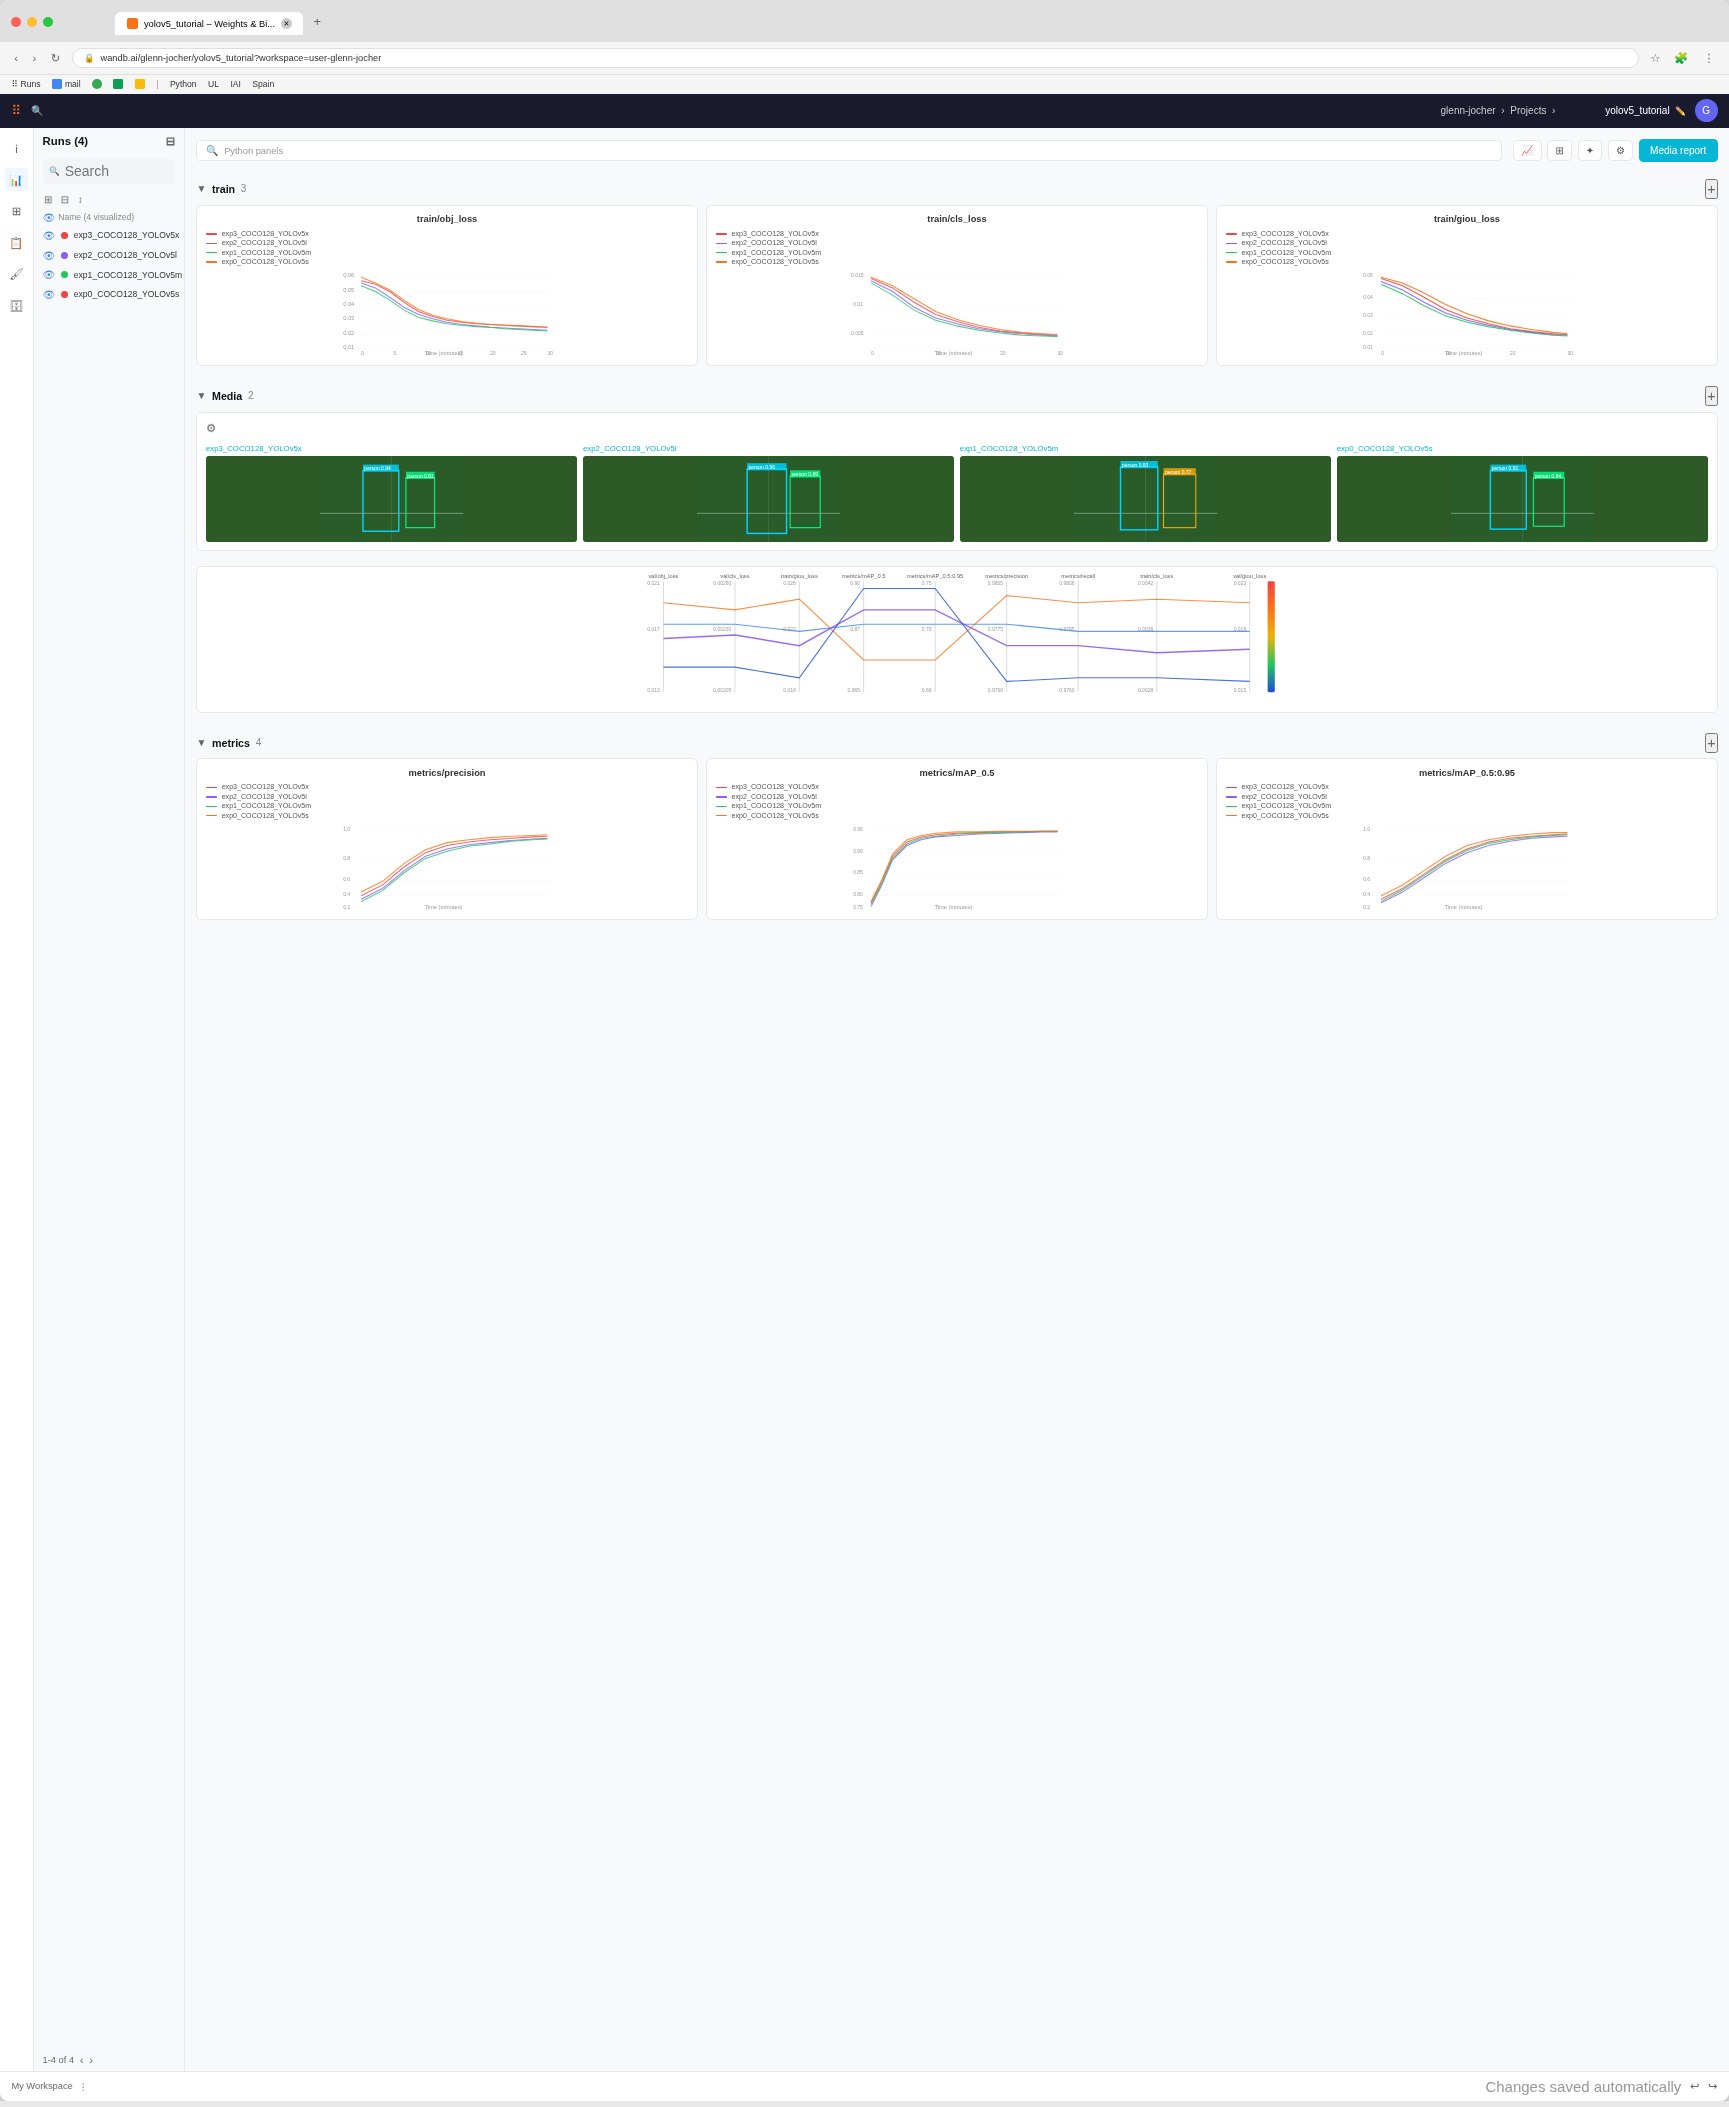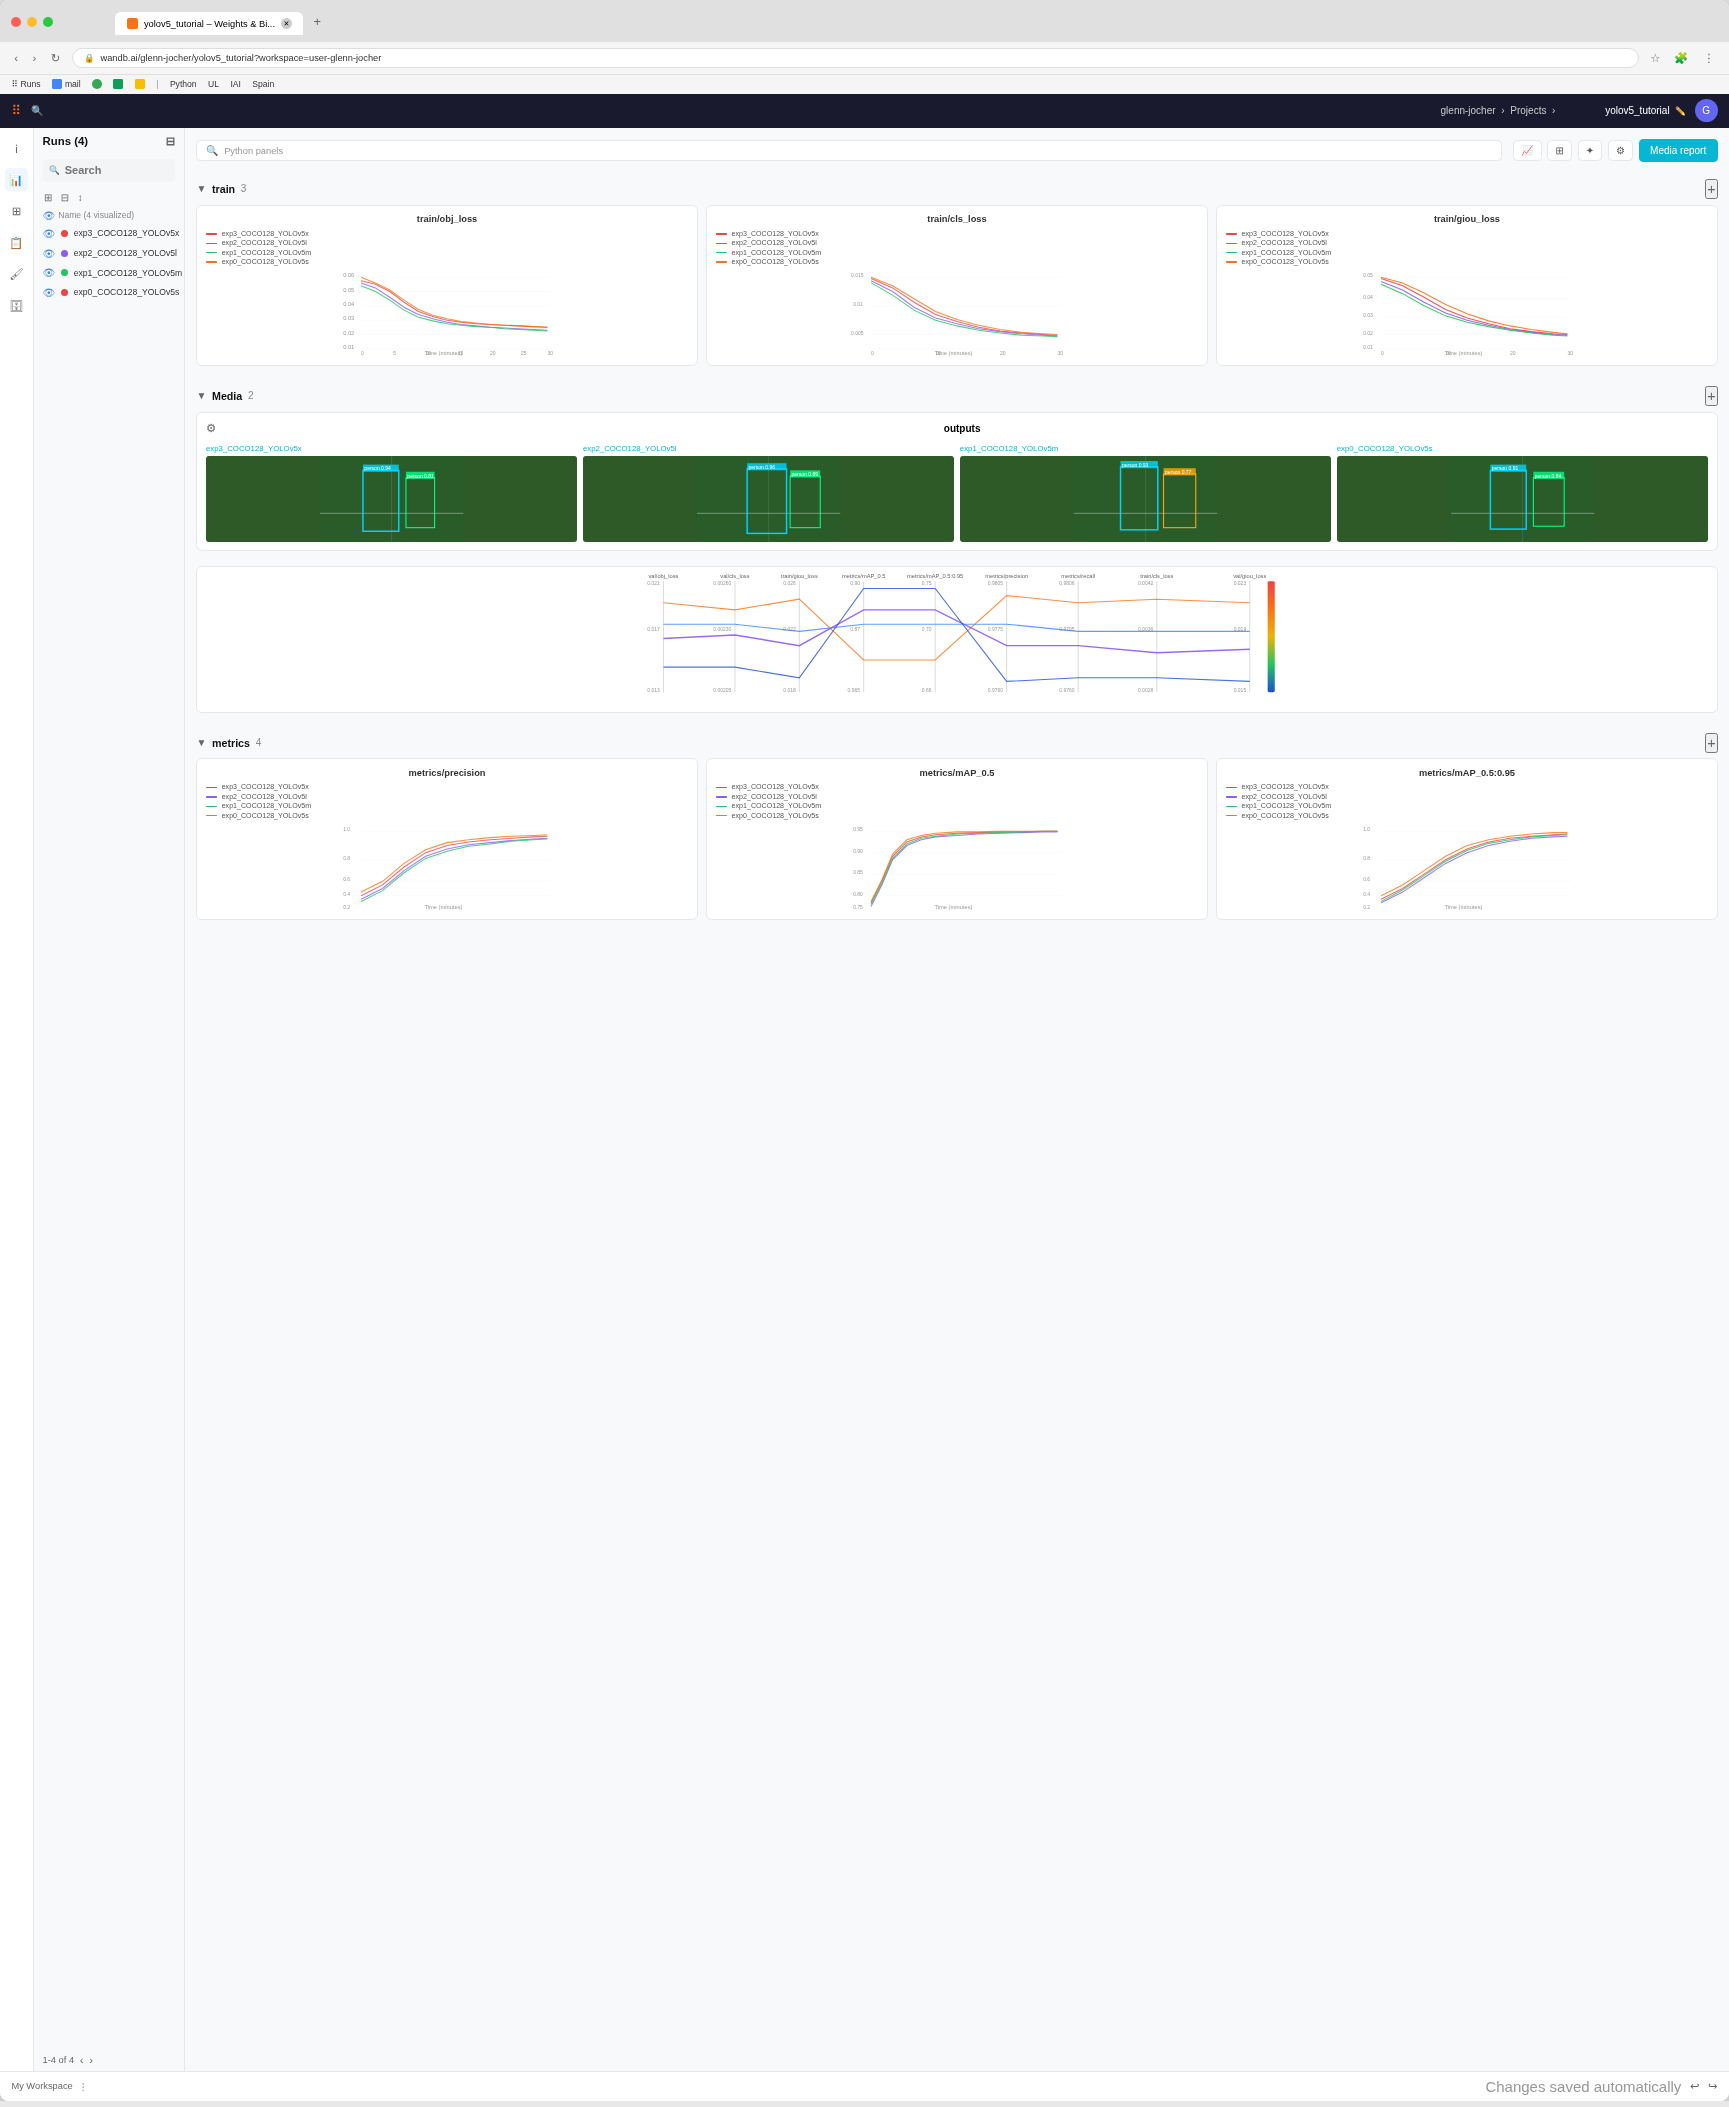--- a/index.html
+++ b/index.html
@@ -543,21 +543,21 @@
           <button class="icon-btn">🗄</button>
         </div>
 
         <div class="runs-sidebar">
           <div class="sidebar-runs-title">
             <span>Runs (4)</span>
             <span style="font-size:11.4px; cursor:pointer; color:#666;">⊟</span>
           </div>
           <div class="sidebar-search">
             <span style="color:#999; font-size:8.6px;">🔍</span>
-            <input type="text" style="border: none; background: transparent; font-size: 11px; outline: none; flex: 1 1 0%; font-weight: bold;" placeholder="Search">
+            <input type="text" style="border: none; background: transparent; font-size: 14px; outline: none; flex: 1 1 0%;" placeholder="Search">
             <span style="color:#3b82f6; font-size:11.4px;">⊕</span>
           </div>
           <div class="sidebar-filters">
             <button class="filter-btn">⊞</button>
             <button class="filter-btn">⊟</button>
             <button class="filter-btn">↕</button>
           </div>
           <div style="padding: 2.9px 8.6px; font-size:8.6px; color:#888; display:flex; align-items:center; gap:2.9px;">
             <span style="color:#3b82f6; font-size:10px;">👁</span>
             <span>Name (4 visualized)</span>
@@ -770,21 +770,20 @@
             <div class="section-title">
               <span style="color:#666; font-size:10px;">▼</span>
               <span>Media</span>
               <span class="section-count">2</span>
             </div>
             <button class="section-add">+</button>
           </div>
           <div class="media-panel">
             <div class="media-panel-header">
               <span style="font-size:11.4px; color:#666;">⚙</span>
-              <div class="media-title">outputs</div>
             </div>
             <div class="media-images">
 
               <div class="media-image-item">
                 <span class="media-label">exp3_COCO128_YOLOv5x</span>
                 <div class="media-img-placeholder">
                   <svg width="100%" height="100%" viewBox="0 0 200 120">
                     <rect width="200" height="120" fill="#2a5c2a"></rect>
                     <line x1="0" y1="80" x2="200" y2="80" stroke="white" stroke-width="1" opacity="0.5"></line>
                     <line x1="100" y1="0" x2="100" y2="120" stroke="white" stroke-width="0.5" opacity="0.3"></line>

